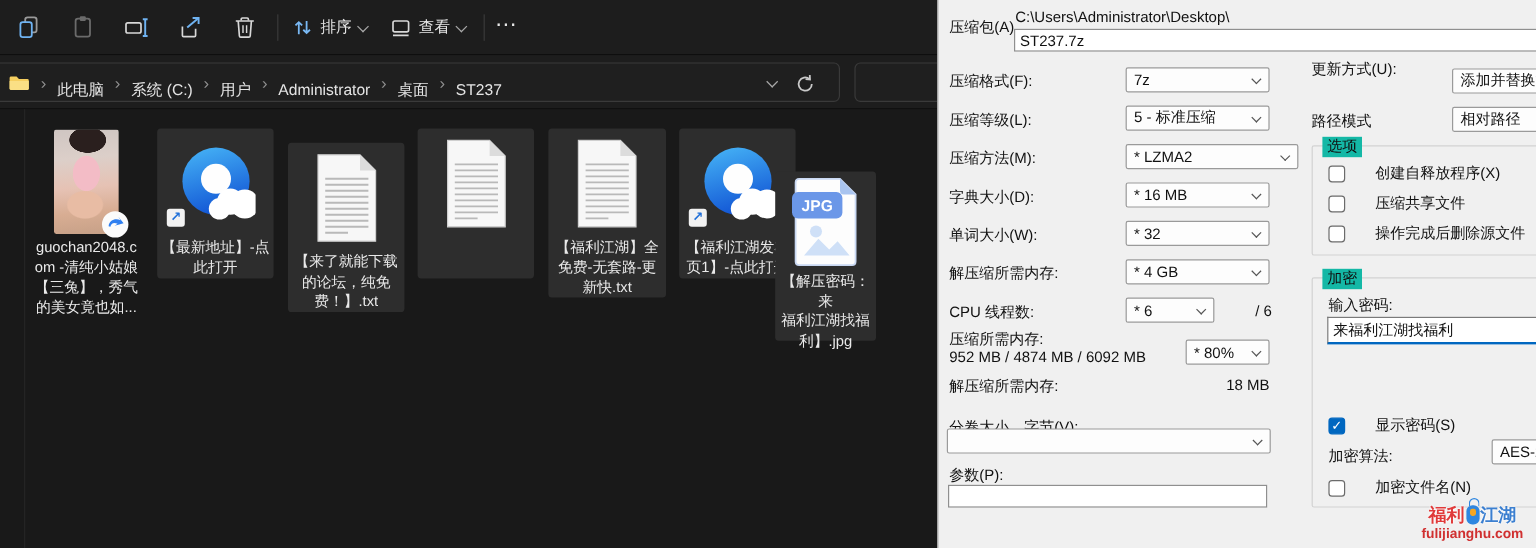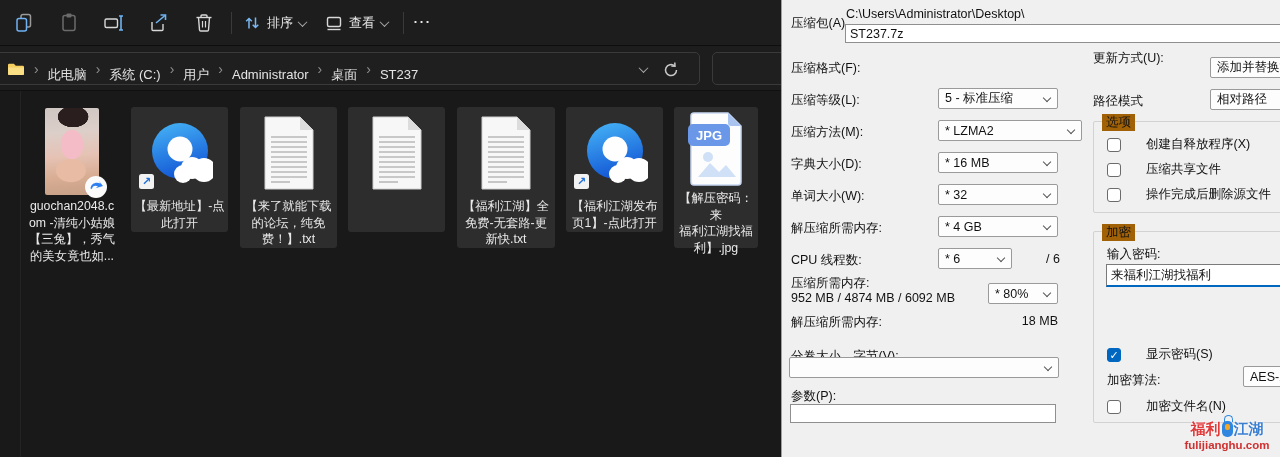--- a/index.html
+++ b/index.html
@@ -40,21 +40,21 @@
   .thumb-overlay { position:absolute; right:-9px; bottom:-4px; }
   .sc-badge { position:absolute; left:8px; bottom:6px; width:15px; height:15px; background:#f2f2f2; border-radius:2.5px; color:#1f6fd8; font-size:11px; font-weight:bold; line-height:15px; text-align:center; }
 
   
   #dialog { position:absolute; left:781px; top:0; width:499px; height:457px; background:#f0f0f0; border-left:1px solid #9f9f9f; overflow:hidden; font-size:12.5px; color:#111; }
   .dlbl { position:absolute; white-space:nowrap; }
   .dinput { position:absolute; background:#fff; border:1px solid #8f8f8f; height:19px; font-size:12.5px; padding:1px 4px; display:flex; align-items:center; white-space:nowrap; overflow:hidden; }
   .combo { position:absolute; background:#fdfdfd; border:1px solid #9a9a9a; border-radius:2px; height:21px; display:flex; align-items:center; padding-left:6px; white-space:nowrap; overflow:hidden; }
   .combo .cchev { position:absolute; right:7px; top:6px; width:6px; height:6px; border-right:1.4px solid #555; border-bottom:1.4px solid #555; transform:rotate(45deg); }
   .grp { position:absolute; border:1px solid #d2d2d2; border-radius:2px; }
-  .grp-title { position:absolute; top:-8px; left:8px; background:#a16207; padding:0 4px; }
+  .grp-title { position:absolute; top:-8px; left:8px; background:#14b8a6; padding:0 4px; }
   .chkrow { position:absolute; display:flex; align-items:center; gap:25px; white-space:nowrap; }
   .chkbox { width:14px; height:14px; background:#fff; border:1px solid #6b6b6b; border-radius:3px; flex:0 0 auto; display:flex; align-items:center; justify-content:center; }
   .chkbox.checked { background:#0067c0; border-color:#0067c0; color:#fff; font-size:11px; line-height:14px; }
   #pwd-input { position:absolute; left:324px; top:264px; width:200px; height:23px; background:#fff; border:1px solid #7a7a7a; border-bottom:2px solid #0067c0; display:flex; align-items:center; padding-left:4px; }
   #watermark { position:absolute; right:2px; bottom:4px; width:102px; text-align:center; line-height:15px; }
   .wm-red { color:#e03a3a; font-weight:bold; font-size:15px; text-shadow:0 0 2px #fff,0 0 2px #fff; }
   .wm-blue { color:#3b7fd0; font-weight:bold; font-size:15px; text-shadow:0 0 2px #fff,0 0 2px #fff; }
   .wm-mouse { display:inline-block; width:11px; height:16px; background:#2e86e0; border-radius:5px; position:relative; vertical-align:-3px; margin:0 1px; }
   .wm-mouse::before { content:""; position:absolute; left:3px; top:3px; width:5px; height:6px; background:#f5a623; border-radius:2px; }
   .wm-mouse::after { content:""; position:absolute; left:2px; top:-6px; width:7px; height:6px; border:1.5px solid #2e86e0; border-bottom:none; border-radius:5px 5px 0 0; }
@@ -182,21 +182,21 @@
         <circle cx="45" cy="48" r="11" fill="#fff"></circle>
         <circle cx="57" cy="50" r="12" fill="#fff"></circle>
         <circle cx="36" cy="54" r="9" fill="#fff"></circle>
       </svg>
       <span class="sc-badge">↗</span>
     </div>
     <div class="tile-label">【最新地址】-点
 此打开</div>
   </div>
 
-  <div class="tile" style="left:240px; width:97px; height:141px;">
+  <div class="tile" style="left:240px; width:97px; height:141px;margin-top:12px;">
     <div class="icon-slot">
       <svg width="58" height="76">
         <path d="M5 2 H40 L53 15 V74 H5 Z" fill="#f7f7f7" stroke="#cfcfcf" stroke-width="1"></path>
         <path d="M40 2 L53 15 H40 Z" fill="#dcdcdc"></path>
         <g stroke="#b9b9b9" stroke-width="1.6">
           <line x1="11" y1="22" x2="47" y2="22"></line>
             <line x1="11" y1="27" x2="47" y2="27"></line>
           <line x1="11" y1="32" x2="47" y2="32"></line>
             <line x1="11" y1="37" x2="47" y2="37"></line>
           <line x1="11" y1="42" x2="47" y2="42"></line>
@@ -266,21 +266,21 @@
         <circle cx="45" cy="48" r="11" fill="#fff"></circle>
         <circle cx="57" cy="50" r="12" fill="#fff"></circle>
         <circle cx="36" cy="54" r="9" fill="#fff"></circle>
       </svg>
       <span class="sc-badge">↗</span>
     </div>
     <div class="tile-label">【福利江湖发布
 页1】-点此打开</div>
   </div>
 
-  <div class="tile" style="left:674px; width:84px; height:141px;">
+  <div class="tile" style="left:646px; width:84px; height:141px;margin-top:36px;">
     <div class="icon-slot">
       <svg width="60" height="76">
         <path d="M8 2 H42 L55 15 V71 Q55 74 52 74 H8 Q5 74 5 71 V5 Q5 2 8 2 Z" fill="#fdfdfd" stroke="#c9d8f2" stroke-width="1.5"></path>
         <path d="M42 2 L55 15 H45 Q42 15 42 12 Z" fill="#a9c4ef"></path>
         <rect x="2" y="13" width="42" height="22" rx="5" fill="#6b97e8"></rect>
         <text x="23" y="29" text-anchor="middle" font-size="13" font-weight="bold" fill="#fff" font-family="Liberation Sans, sans-serif">JPG</text>
         <circle cx="22" cy="46" r="5" fill="#cfe0f7"></circle>
         <path d="M12 66 L24 52 L33 61 L40 54 L50 66 Z" fill="#cfe0f7"></path>
       </svg>
     </div>
@@ -292,20 +292,24 @@
 
 <div id="dialog">
 
   <div class="dlbl" style="left:9px;top:15px">压缩包(A)</div>
   <div class="dlbl" style="left:64px;top:7px">C:\Users\Administrator\Desktop\</div>
   <div class="dinput" style="left:63px;top:24px;width:440px">
     <span>ST237.7z</span>
   </div>
 
   <div class="dlbl" style="left:9px;top:60px">压缩格式(F):</div>
+  <div class="combo" style="left:156px;top:56px;width:120px">
+    <span>7z</span>
+      <span class="cchev"></span>
+  </div>
 
   <div class="dlbl" style="left:9px;top:92px">压缩等级(L):</div>
   <div class="combo" style="left:156px;top:88px;width:120px">
     <span>5 - 标准压缩</span>
       <span class="cchev"></span>
   </div>
 
   <div class="dlbl" style="left:9px;top:124px">压缩方法(M):</div>
   <div class="combo" style="left:156px;top:120px;width:144px">
     <span>* LZMA2</span>

